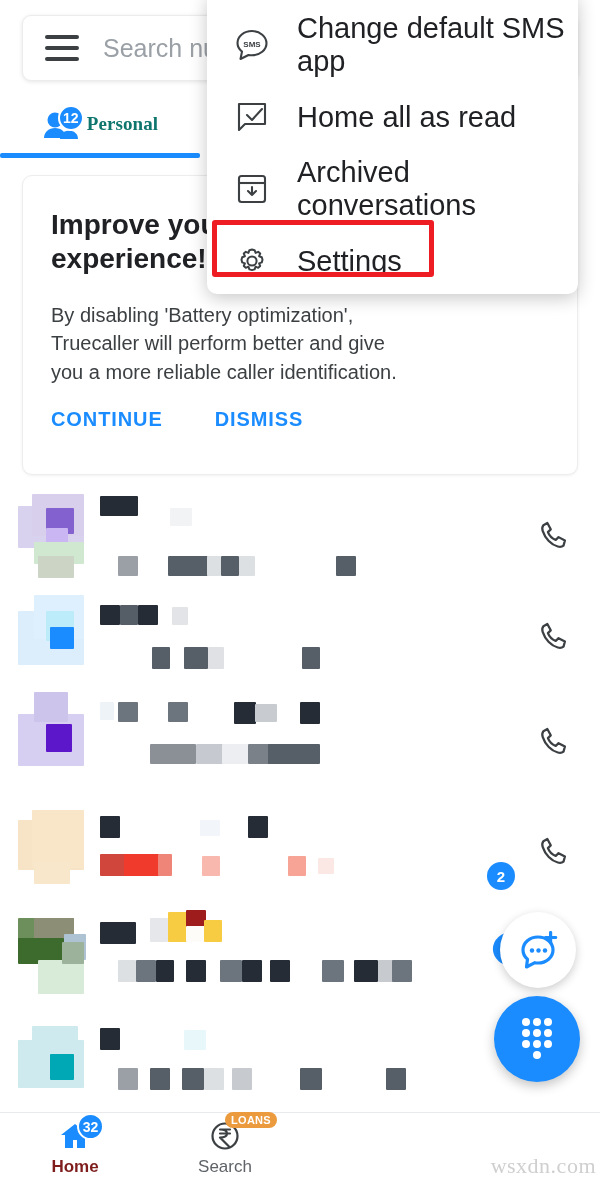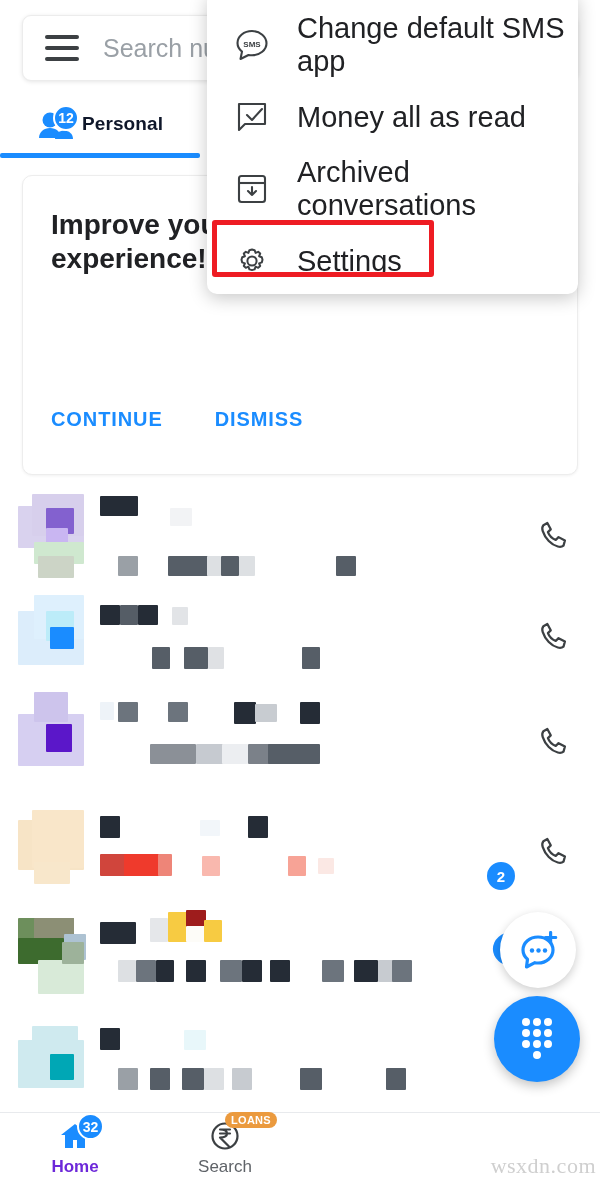--- a/index.html
+++ b/index.html
@@ -32,21 +32,21 @@
   .search-input {
     border: none; outline: none; background: transparent;
     font-family: "Liberation Sans", sans-serif;
     font-size: 25px; color: #9aa0a6; width: 100%;
   }
   .search-input::placeholder { color:#9aa0a6; }
 
   
   .tabs { position:absolute; left:0; top:92px; width:600px; height:64px; display:flex; }
   .tab { width:200px; display:flex; align-items:center; justify-content:center; gap:3px; position:relative; }
-  .tab-label { font-size:19px; font-weight:bold; color:#0f172a; letter-spacing:.1px; }
+  .tab-label { font-size:19px; font-weight:bold; color:#0f766e; letter-spacing:.1px;font-family:Liberation Serif, serif; }
   .tab-icon-wrap { position:relative; width:42px; height:34px; flex:none; }
   .badge-12 {
     position:absolute; left:16px; top:-2px;
     background:#1a8cff; color:#fff; border-radius:50%;
     width:26px; height:26px; font-size:14px; font-weight:bold;
     display:flex; align-items:center; justify-content:center;
     border:2px solid #fff;
   }
   .tab-underline { position:absolute; left:0; top:153px; width:200px; height:5px; background:#1a8cff; border-radius:2px; }
 
@@ -105,21 +105,21 @@
 
   
   .bottomnav {
     position:absolute; left:0; bottom:0; width:600px; height:71px;
     background:#fff; border-top:1px solid #e8eaed;
     display:flex;
   }
   .navitem { width:150px; display:flex; flex-direction:column; align-items:center; justify-content:center; gap:4px; position:relative; }
   .navicon { position:relative; width:44px; height:34px; display:flex; align-items:center; justify-content:center; }
   .navlabel { font-size:17px; color:#5f6368; }
-  .navlabel.active { color:#6d28d9; font-weight:bold; }
+  .navlabel.active { color:#7f1d1d; font-weight:bold; }
   .nav-badge {
     position:absolute; left:24px; top:-6px; background:#1a8cff; color:#fff;
     border-radius:50%; width:27px; height:27px; font-size:14px; font-weight:bold;
     display:flex; align-items:center; justify-content:center; border:2px solid #fff;
   }
   .nav-dot { position:absolute; right:-2px; top:-6px; width:22px; height:22px; border-radius:50%; background:#f23c2e; }
   .nav-pill {
     position:absolute; left:22px; top:-7px; background:#eb9a3e; color:#fff;
     border-radius:9px; padding:2px 6px; font-size:11px; font-weight:bold; letter-spacing:.3px;
   }
@@ -183,20 +183,21 @@
       <ellipse cx="112" cy="30" rx="58" ry="17" fill="#dceaf9" opacity="0.85"></ellipse>
       <path d="M72 20 q22 -12 46 -2 q-20 10 -46 2z" fill="#1a6fd4" opacity="0.9"></path>
       <rect x="126" y="12" width="62" height="6" rx="3" fill="#e03b33"></rect>
       <rect x="8" y="-2" width="58" height="6" rx="3" fill="#e03b33"></rect>
       <path d="M98 35 l3.4 6.9 7.6 1.1-5.5 5.4 1.3 7.6-6.8-3.6-6.8 3.6 1.3-7.6-5.5-5.4 7.6-1.1z" fill="#4da3f5"></path>
       <path d="M33 48 l2.2 4.5 5 .7-3.6 3.5.85 5-4.45-2.35-4.45 2.35.85-5-3.6-3.5 5-.7z" fill="#6cb4f7"></path>
       <circle cx="88" cy="24" r="3" fill="#c9dff5"></circle>
       <circle cx="64" cy="36" r="2.4" fill="#c9dff5"></circle>
     </svg>
     <div class="promo-title">Improve your experience!</div>
+    <div class="promo-body">By disabling 'Battery optimization', Truecaller will perform better and give you a more reliable caller identification.</div>
     <div class="promo-actions">
       <button class="promo-btn">CONTINUE</button>
       <button class="promo-btn">DISMISS</button>
     </div>
   </div>
 
   <div class="list">
 
     <div class="row" style="top:0">
       <div class="avatar">
@@ -405,21 +406,21 @@
       <span class="menu-label">Change default SMS app</span>
     </div>
 
     <div class="menu-item" style="top:94px">
       <span class="menu-ico">
         <svg width="36" height="36" viewBox="0 0 36 36">
           <path d="M5 5 h26 v20 h-20 l-6 6z" fill="none" stroke="#3c4043" stroke-width="2.1" stroke-linejoin="round"></path>
           <path d="M13 16 l5 5 10 -11" fill="none" stroke="#3c4043" stroke-width="2.1" stroke-linecap="round" stroke-linejoin="round"></path>
         </svg>
       </span>
-      <span class="menu-label">Money all as read</span>
+      <span class="menu-label">Home all as read</span>
     </div>
 
     <div class="menu-item" style="top:166px">
       <span class="menu-ico">
         <svg width="36" height="36" viewBox="0 0 36 36">
           <rect x="5" y="5" width="26" height="26" rx="2.5" fill="none" stroke="#3c4043" stroke-width="2.1"></rect>
           <line x1="5" y1="12" x2="31" y2="12" stroke="#3c4043" stroke-width="2.1"></line>
           <path d="M18 16 v8 M14 20 l4 4 4 -4" fill="none" stroke="#3c4043" stroke-width="2.1" stroke-linecap="round" stroke-linejoin="round"></path>
         </svg>
       </span>

